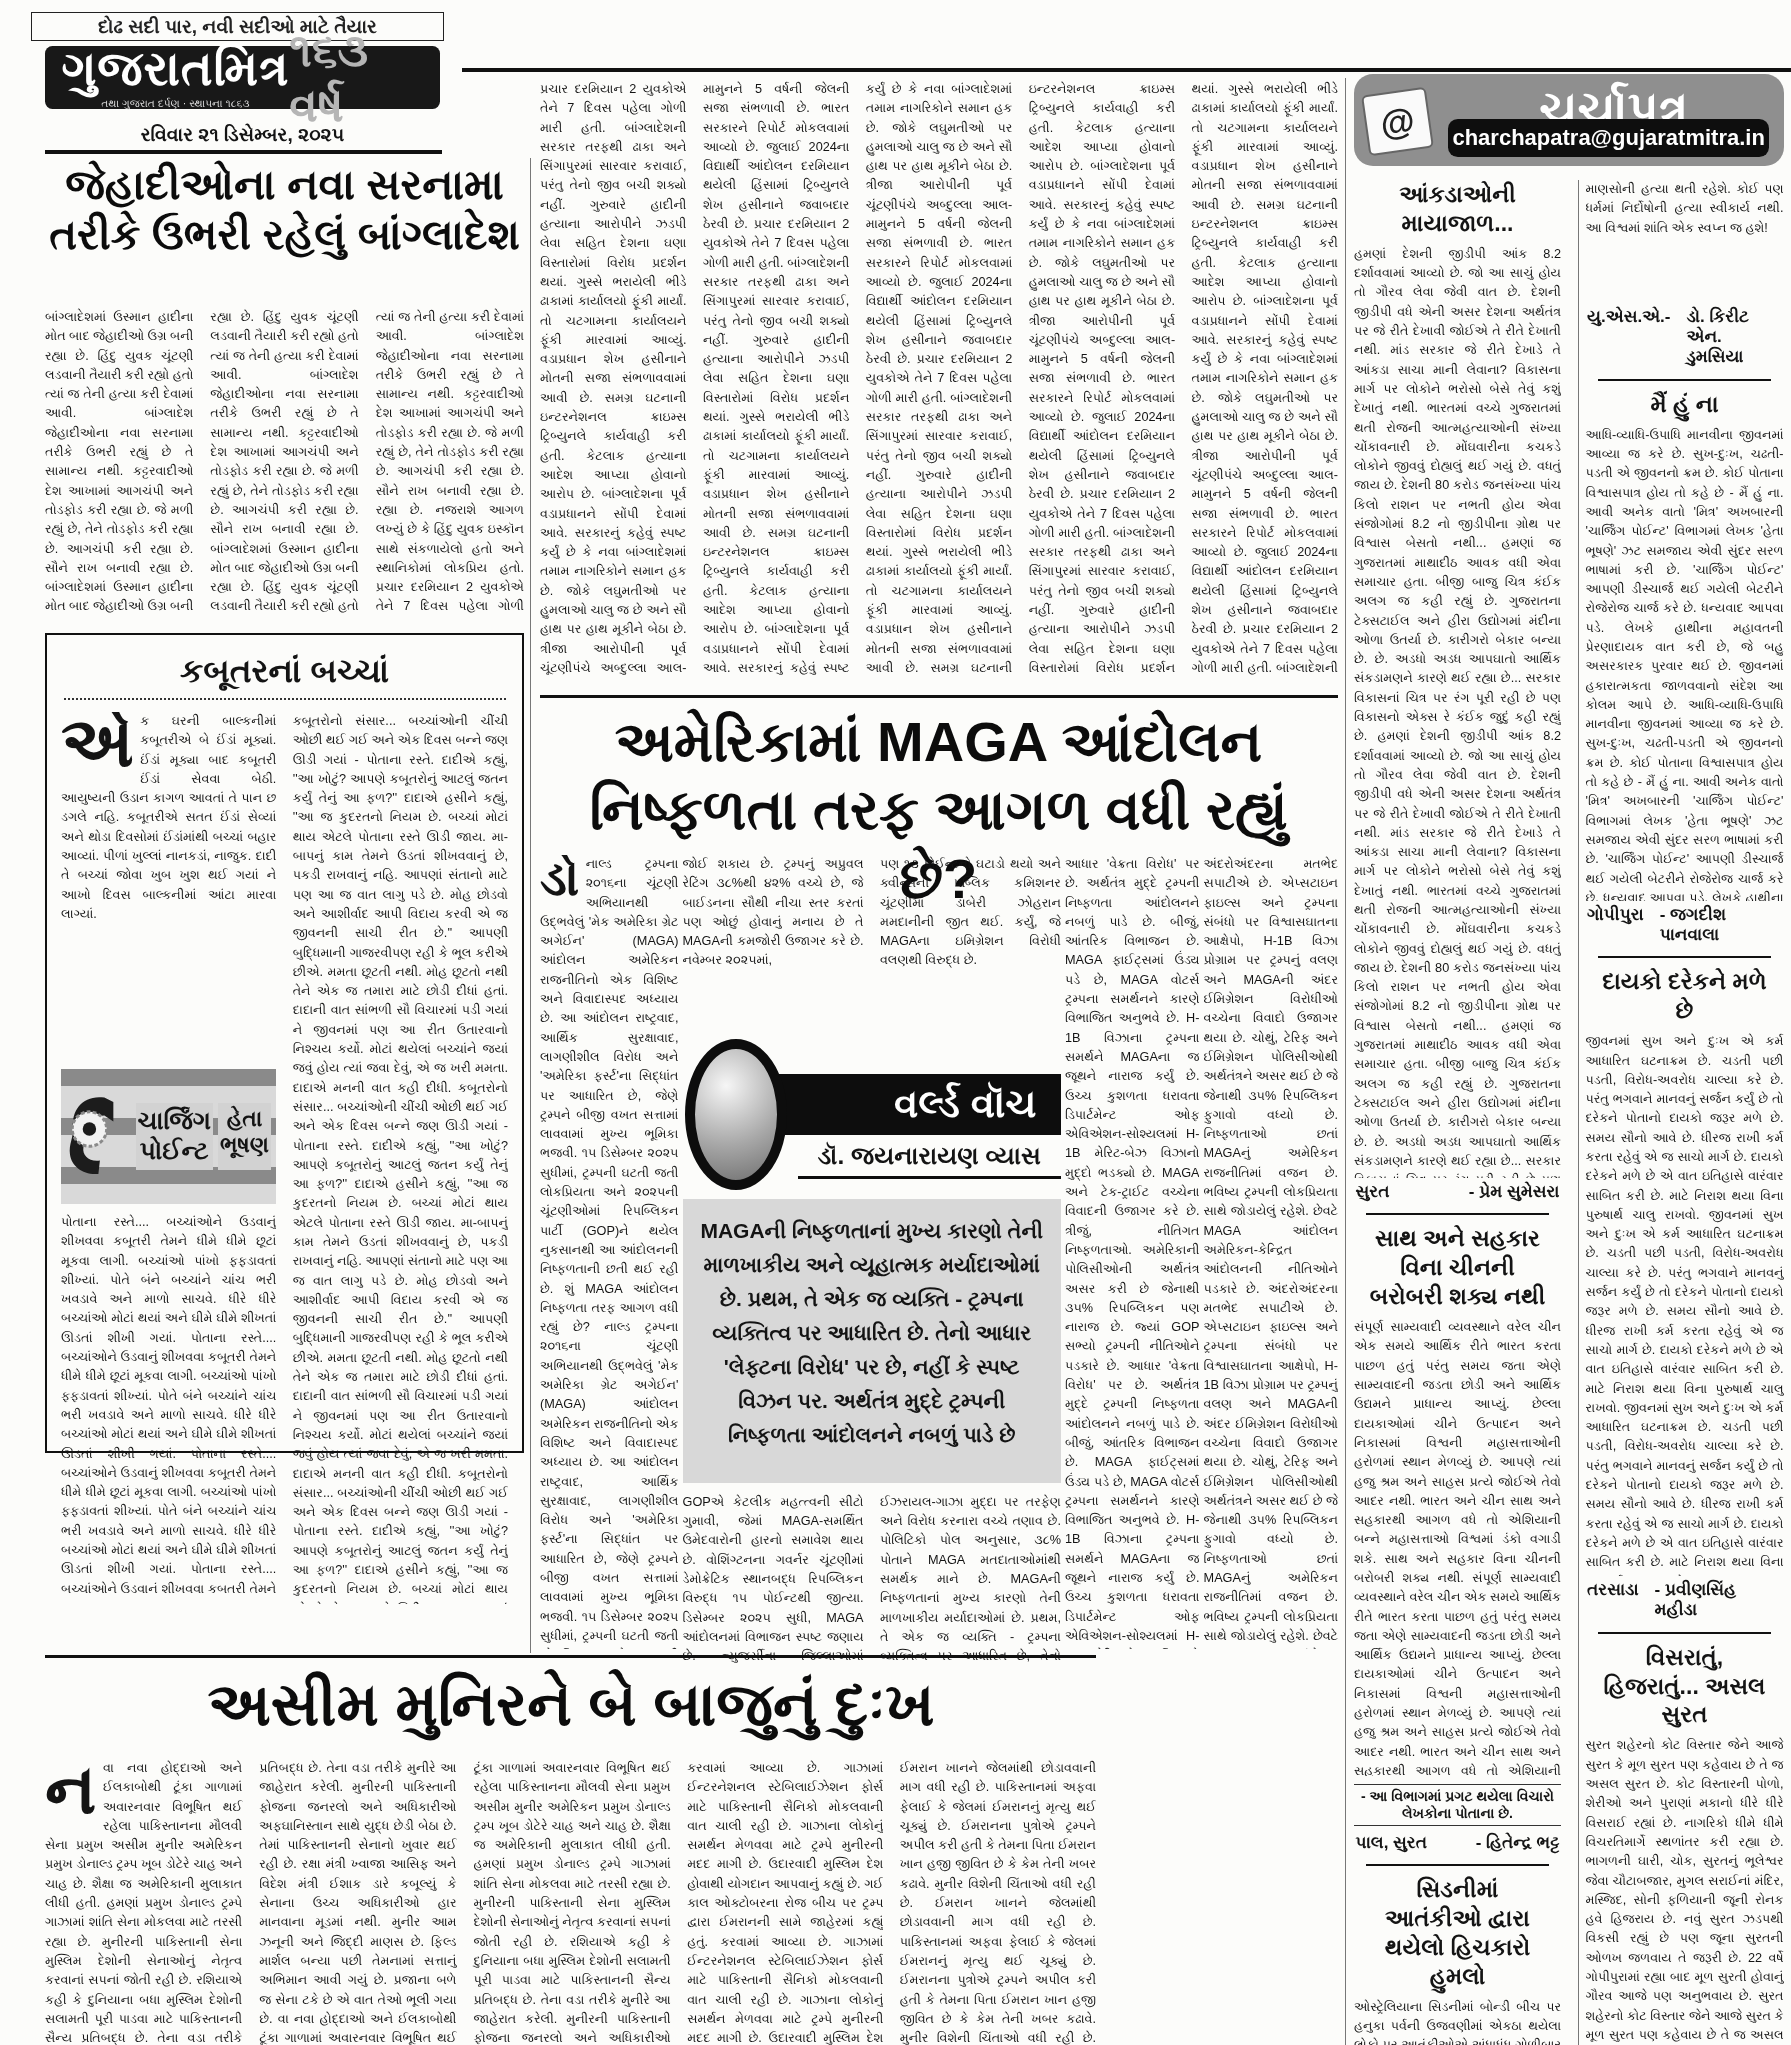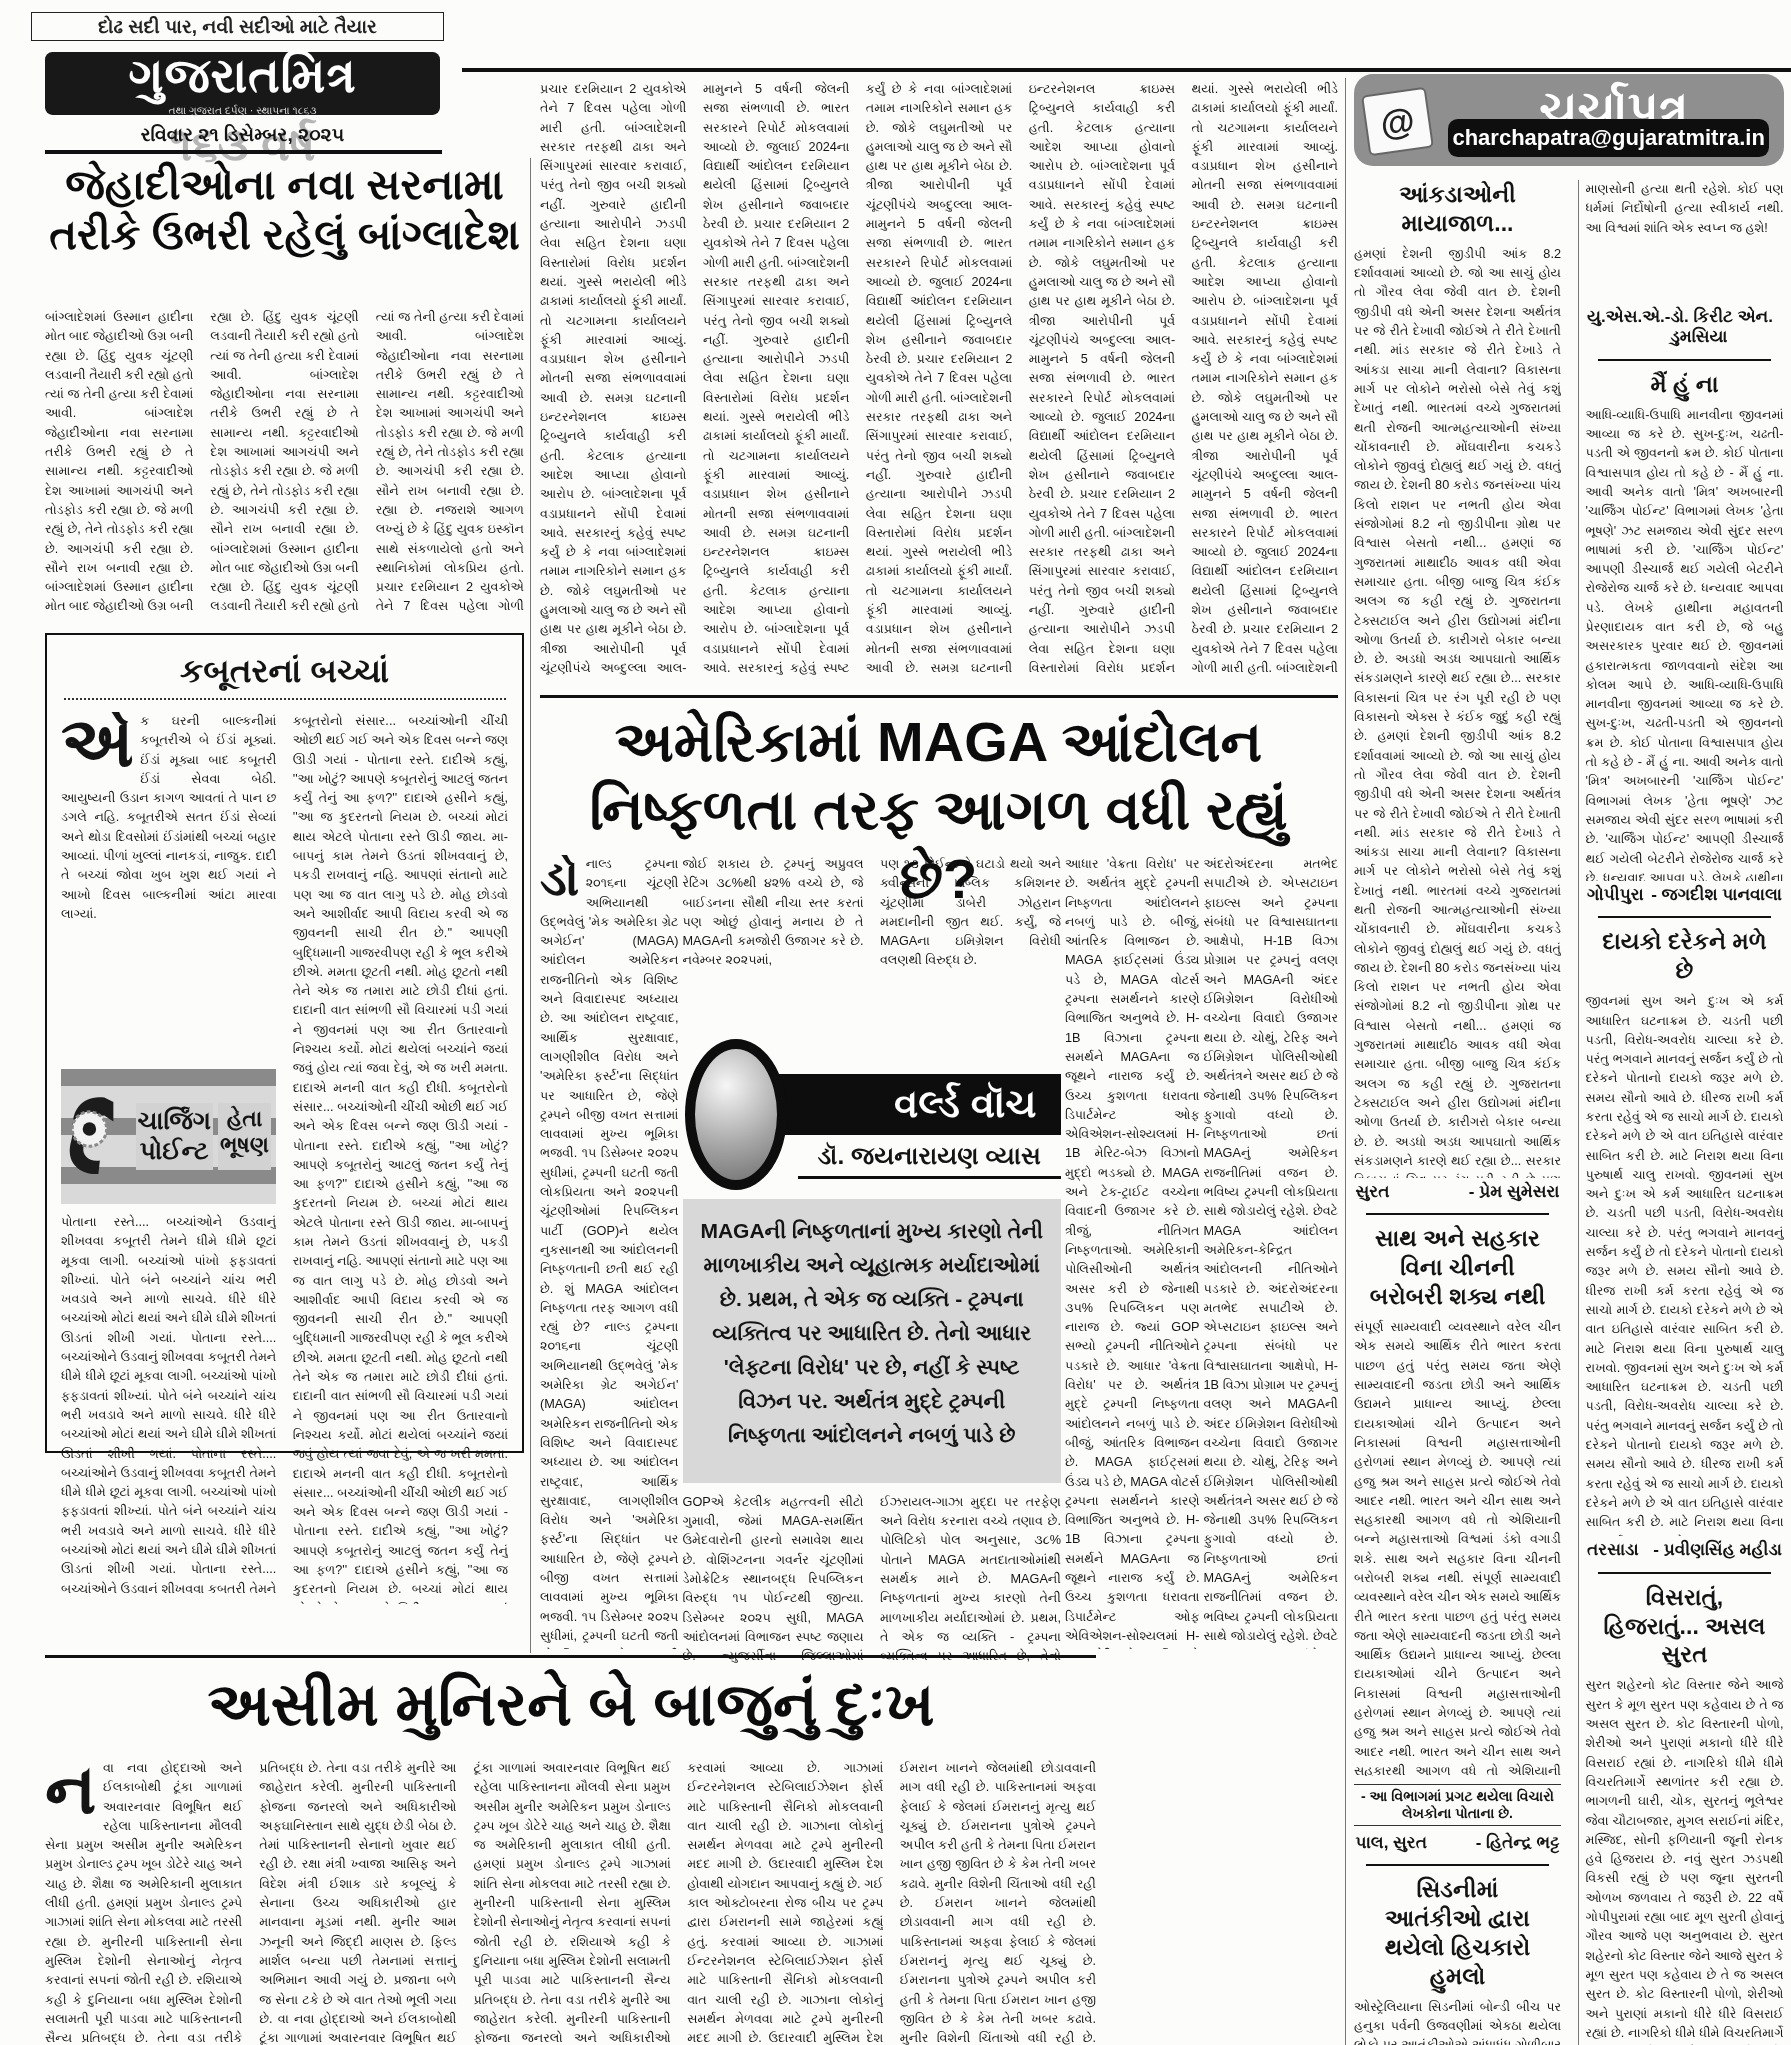--- a/index.html
+++ b/index.html
@@ -66,32 +66,32 @@
          box-sizing:border-box;overflow:hidden;}
   .q-maga{font-size:21px;line-height:1.62;}
   
   .letters{display:flex;gap:24.5px;}
   .lcol{overflow:hidden;}
   .lhead{font-size:23px;font-weight:bold;text-align:center;line-height:1.25;
          border-top:2.5px solid #111;margin:11.5px 12.3px 7.4px;padding-top:9px;}
   .lhead.first{border-top:none;padding-top:0;margin-top:0;}
   .lbody{font-size:12.7px;line-height:1.52;text-align:justify;overflow:hidden;margin-bottom:3.3px;}
   .sig{display:flex;justify-content:space-between;font-size:17px;font-weight:bold;
-       margin:4.1px 1.6px 2.5px;}
+       margin:4.1px 1.6px 2.5px;gap:16px;}
   .note{font-size:14px;font-weight:bold;text-align:center;margin:7.4px 0;padding:3px 0;
         border-top:1.2px solid #333;border-bottom:1.2px solid #333;}
 </style>
 </head>
 <body>
 
 <div id="page">
 
   <div class="abs tagline" style="left:31px;top:12.3px;width:411px;height:27px;">દોઢ સદી પાર, નવી સદીઓ માટે તૈયાર</div>
 
-  <div class="abs mast" style="left:45px;top:52px;width:395px;height:63px;flex-direction:column;">
+  <div class="abs mast" style="left:45px;top:46px;width:395px;height:63px;">
     <div class="logo-stack">
       <div class="logo">ગુજરાતમિત્ર</div>
       <div class="logo-sub">તથા ગુજરાત દર્પણ · સ્થાપના ૧૮૬૩</div>
     </div>
     <div class="years">૧૬૩ વર્ષ</div>
   </div>
   <div class="abs dateline" style="left:45px;top:124px;width:395px;">રવિવાર ૨૧ ડિસેમ્બર, ૨૦૨૫</div>
   <div class="hrule" style="left:45px;top:150px;width:397px;height:3.7px;"></div>
   <div class="hrule" style="left:462px;top:68px;width:1329px;height:3.7px;"></div>
 

